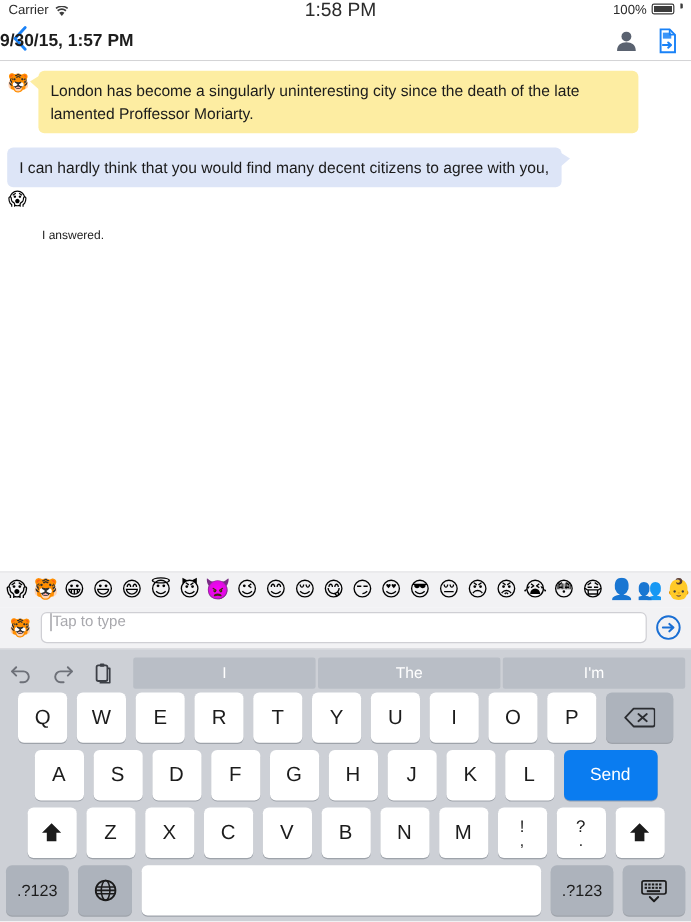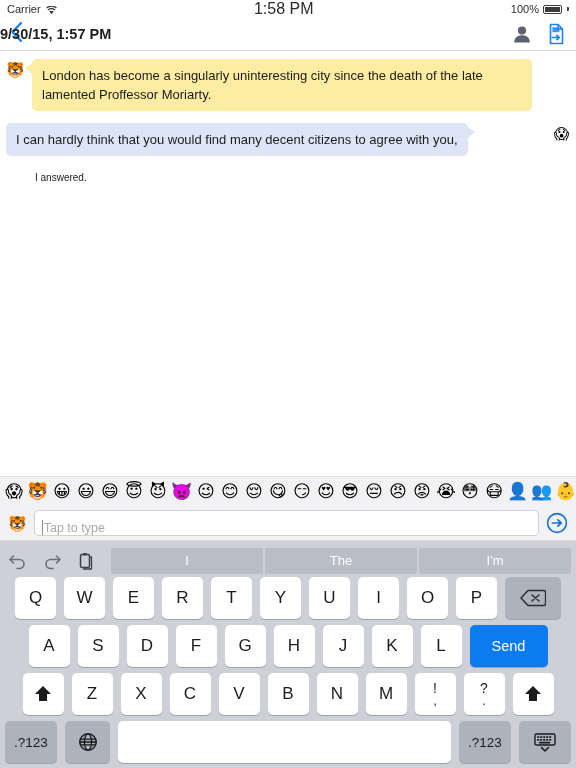--- a/index.html
+++ b/index.html
@@ -14,21 +14,21 @@
   
   .statusbar {
     height: 18px; flex: 0 0 18px;
     display: flex; align-items: center;
     padding: 0 7px;
     font-size: 11px; color: #2b2b2b;
     background: #ffffff;
   }
   .sb-left { display: flex; align-items: center; gap: 5px; }
   .sb-center { flex: 1; text-align: center; font-size: 16px; font-weight: normal; }
-  .sb-right { display: flex; align-items: center; gap: 4px; }
+  .sb-right { display: flex; gap: 4px; }
   .wifi-icon { display: inline-block; width: 11px; height: 9px; position: relative; }
   .batt-shell {
     display: inline-block; width: 19px; height: 9px;
     border: 1px solid #3c3c3c; border-radius: 2px; position: relative;
   }
   .batt-fill { position: absolute; left: 1px; top: 1px; bottom: 1px; width: 15px; background: #3c3c3c; }
   .batt-cap { display:inline-block; width: 2px; height: 4px; background: #3c3c3c; border-radius: 0 1px 1px 0; margin-left:1px;}
 
   
   .navbar {
@@ -54,21 +54,21 @@
   
   .convo {
     flex: 1 1 auto;
     background: #ffffff;
     padding: 8px 0 0 0;
     overflow: hidden;
     position: relative;
   }
   .msg-row { display: flex; align-items: flex-start; padding: 0 6px; margin-bottom: 12px; }
   .msg-row.left { justify-content: flex-start; }
-  .msg-row.right { justify-content: space-between; }
+  .msg-row.right { justify-content: flex-end; flex-direction: column; }
   .avatar {
     width: 17px; height: 17px; flex: 0 0 17px;
     font-size: 15px; line-height: 17px; text-align: center;
     margin-top: 2px;
   }
   .bubble {
     position: relative;
     border-radius: 5px;
     padding: 7px 10px;
     font-size: 13px;
@@ -120,21 +120,21 @@
     display: flex; align-items: center;
     padding: 0 8px; gap: 7px;
     border-bottom: 1px solid #dcdce0;
   }
   .input-avatar { font-size: 15px; line-height: 1; flex: 0 0 17px; text-align: center; }
   .text-field {
     flex: 1 1 auto; height: 26px;
     background: #ffffff;
     border: 1px solid #cfcfd4;
     border-radius: 5px;
-    display: flex; align-items: flex-end;
+    display: flex; align-items: flex-start;
     padding: 0 7px;
     font-size: 12.5px;
     color: #a8a8ad;
     position: relative;
   }
   .caret {
     display: inline-block; width: 1px; height: 15px;
     background: #8d8d93; margin-right: 1px;
   }
   .send-arrow { flex: 0 0 22px; width: 22px; height: 22px; cursor: pointer; }

